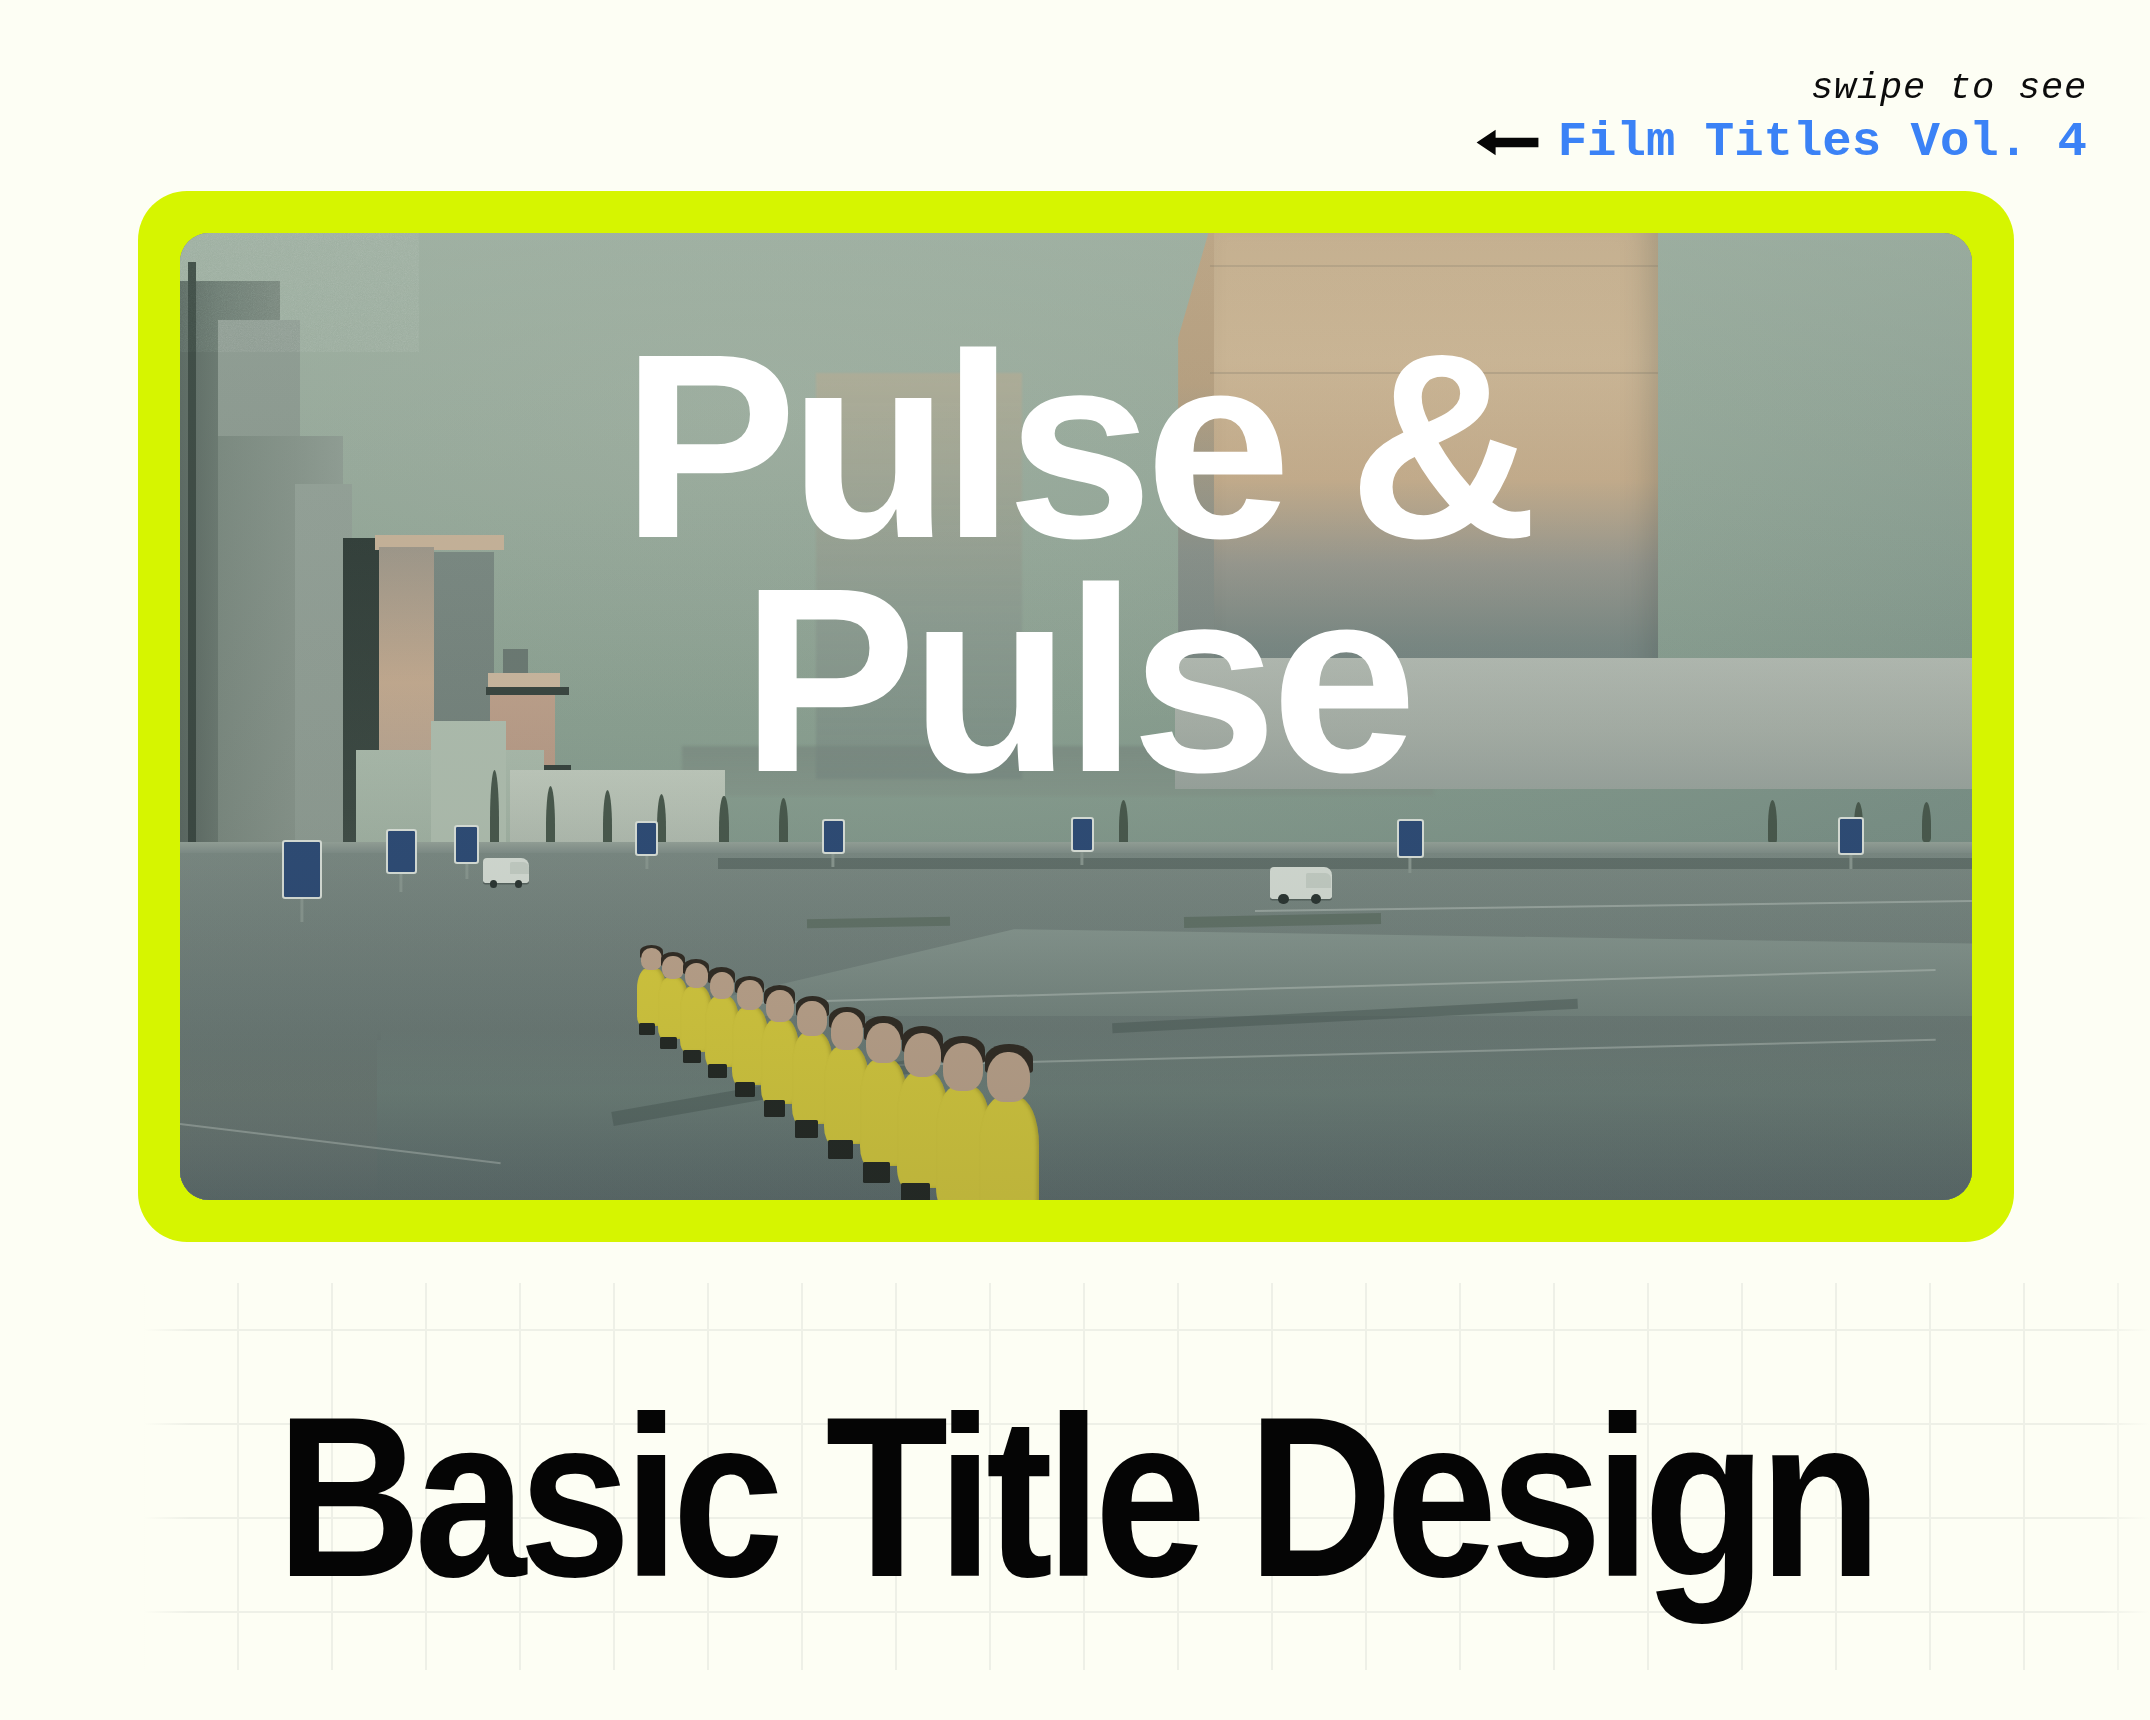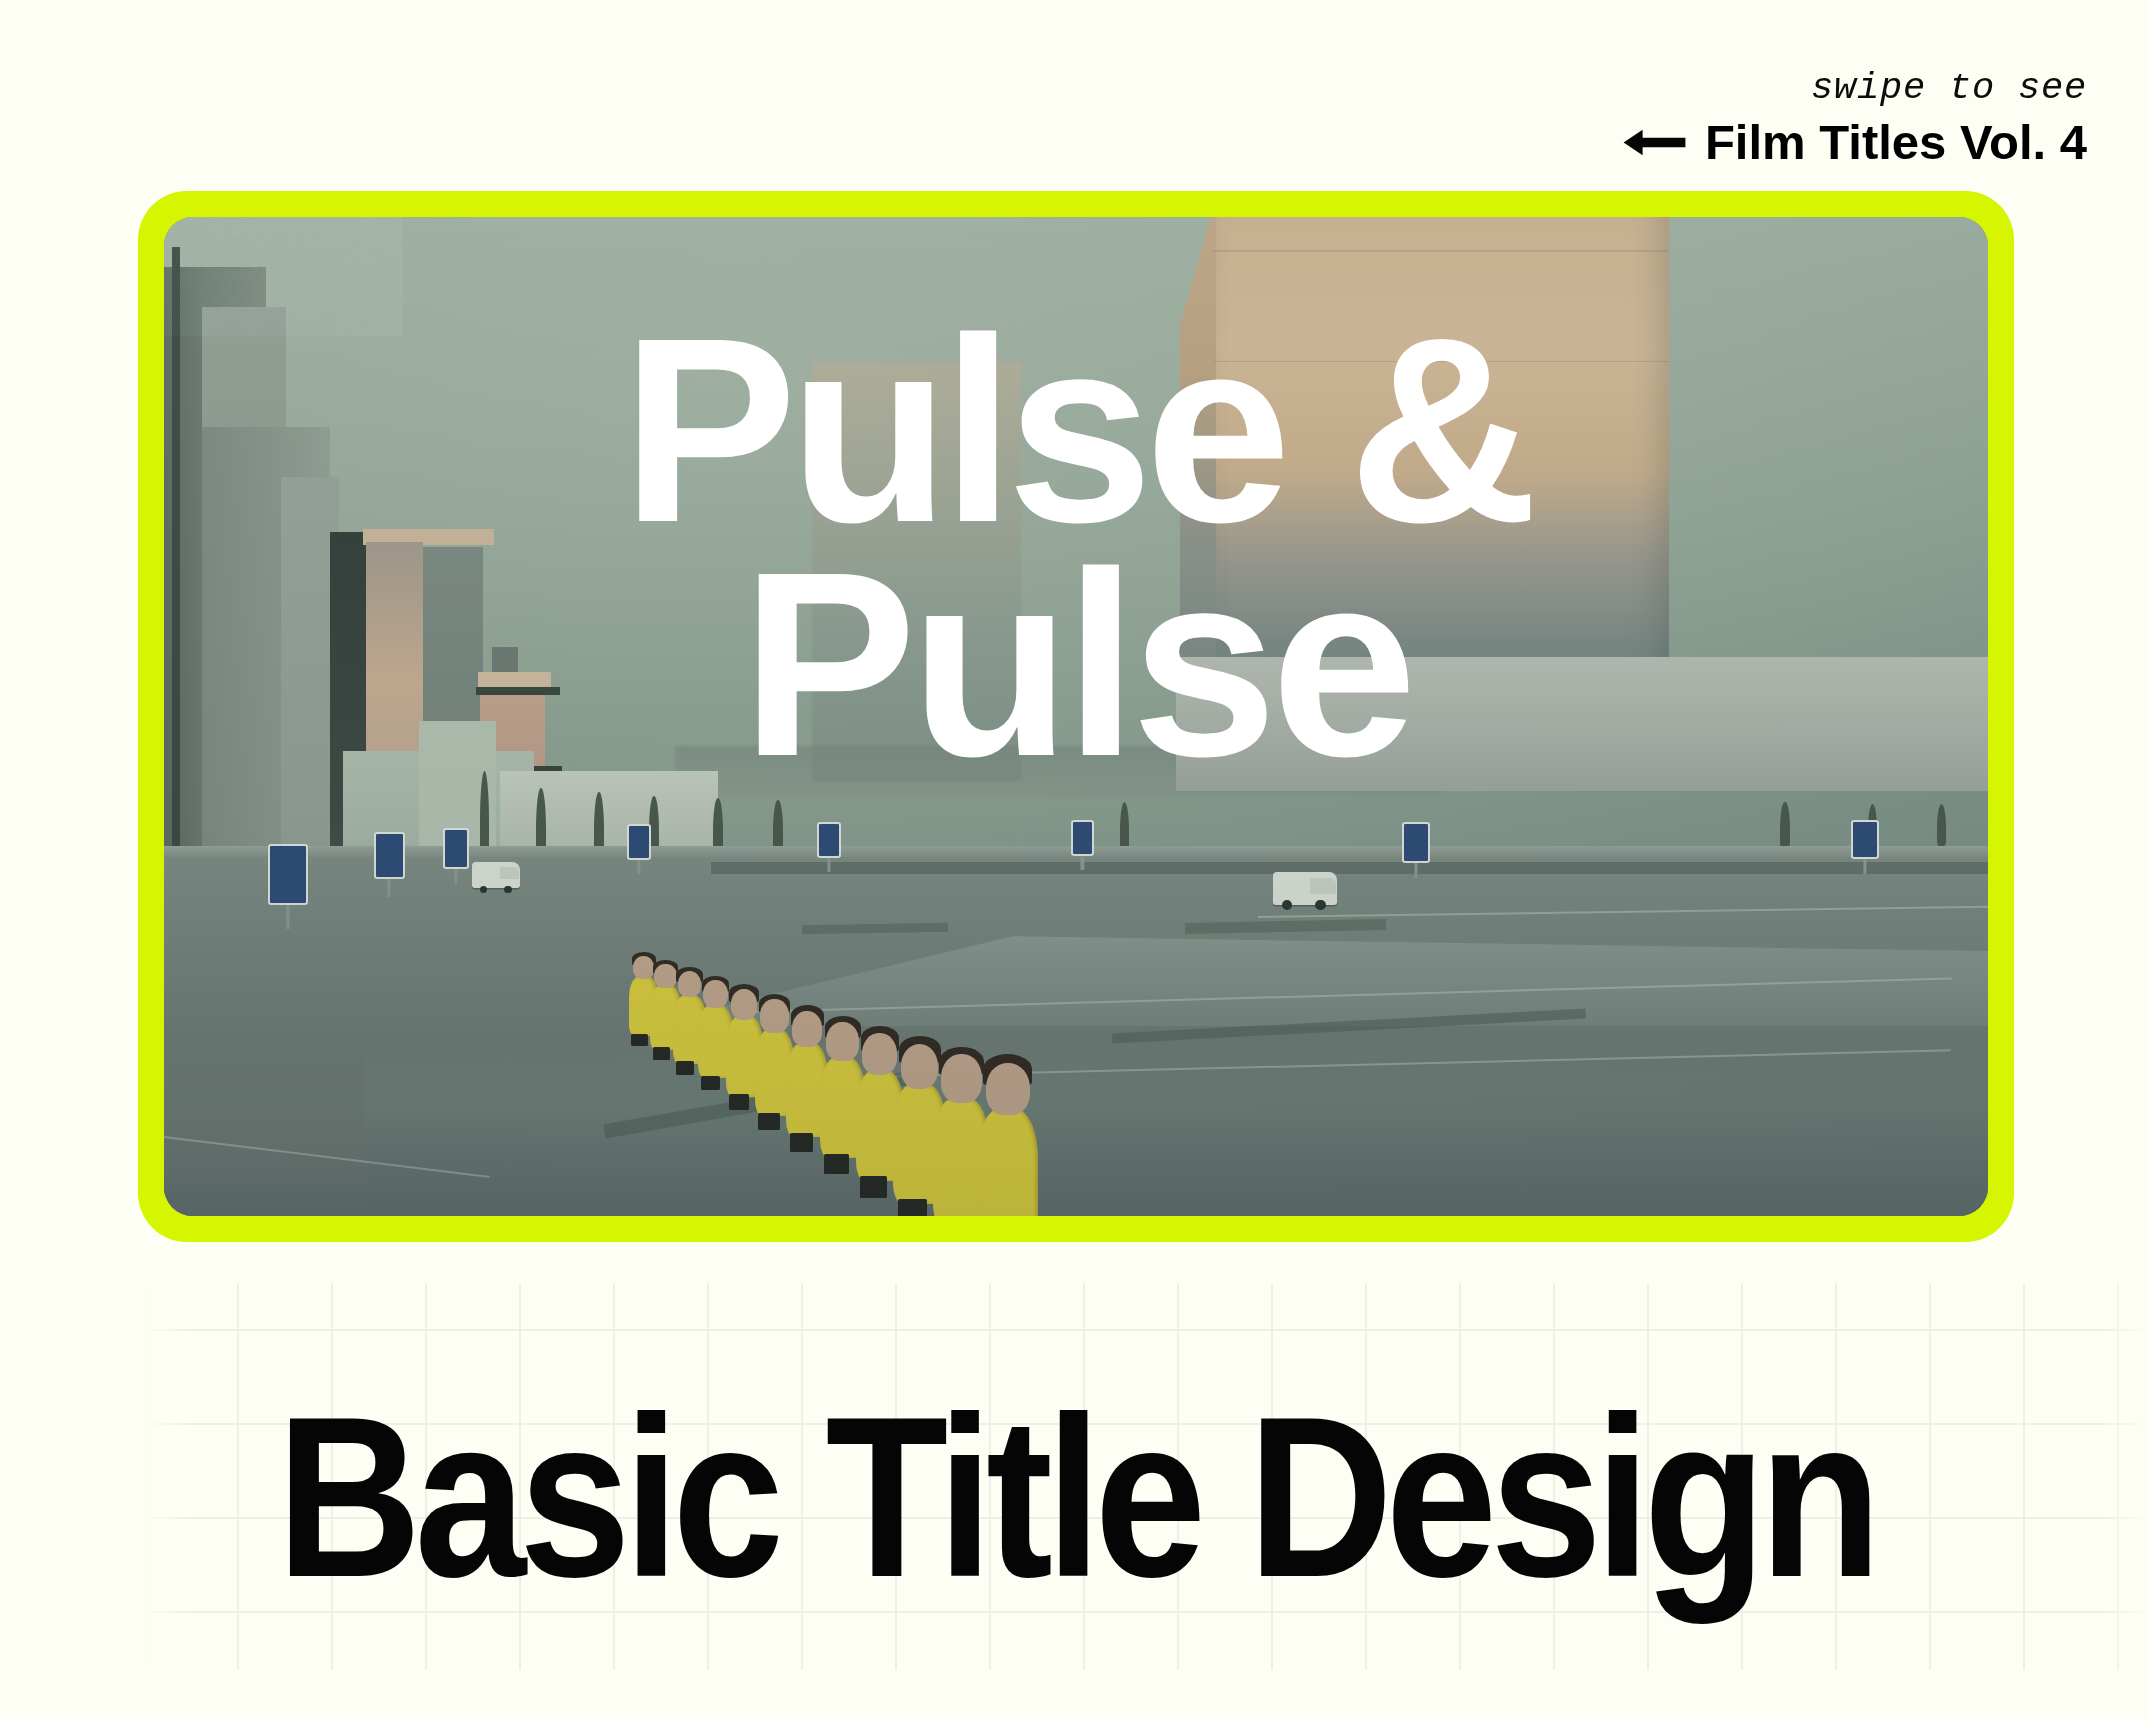--- a/index.html
+++ b/index.html
@@ -63,36 +63,36 @@
     align-items:center;
     justify-content:flex-end;
     gap:17.5px;
     white-space:nowrap;
   }
   .back-arrow{
     display:block;
     width:65px; height:35px;
   }
   .vol-label{
-    font-family:Liberation Sans, sans-serif;
+    font-family:Liberation Mono, monospace;
     font-weight:700;
     font-size:49px;
     letter-spacing:0px;
-    color:#000000;
+    color:#3b82f6;
     white-space:nowrap;
   }
 
   
   .card{
     position:absolute;
     left:138px; top:191px;
     width:1876px; height:1051px;
     border-radius:49px;
     background:#d6f500;
-    padding:26px;
+    padding:42px;
     box-shadow:none;
   }
   .card-inner{
     position:relative;
     width:100%; height:100%;
     border-radius:29px;
     overflow:hidden;
     background:#6d7c70;
   }
 

